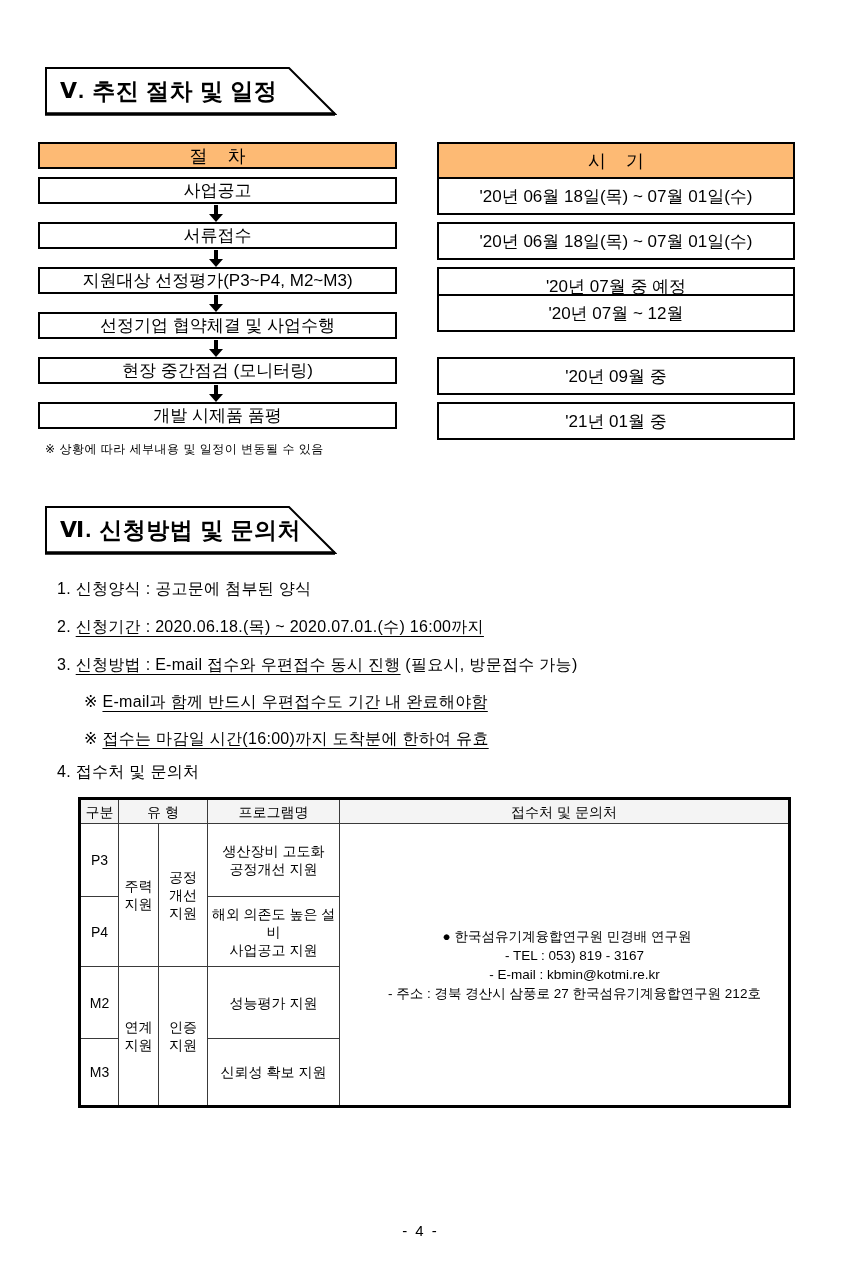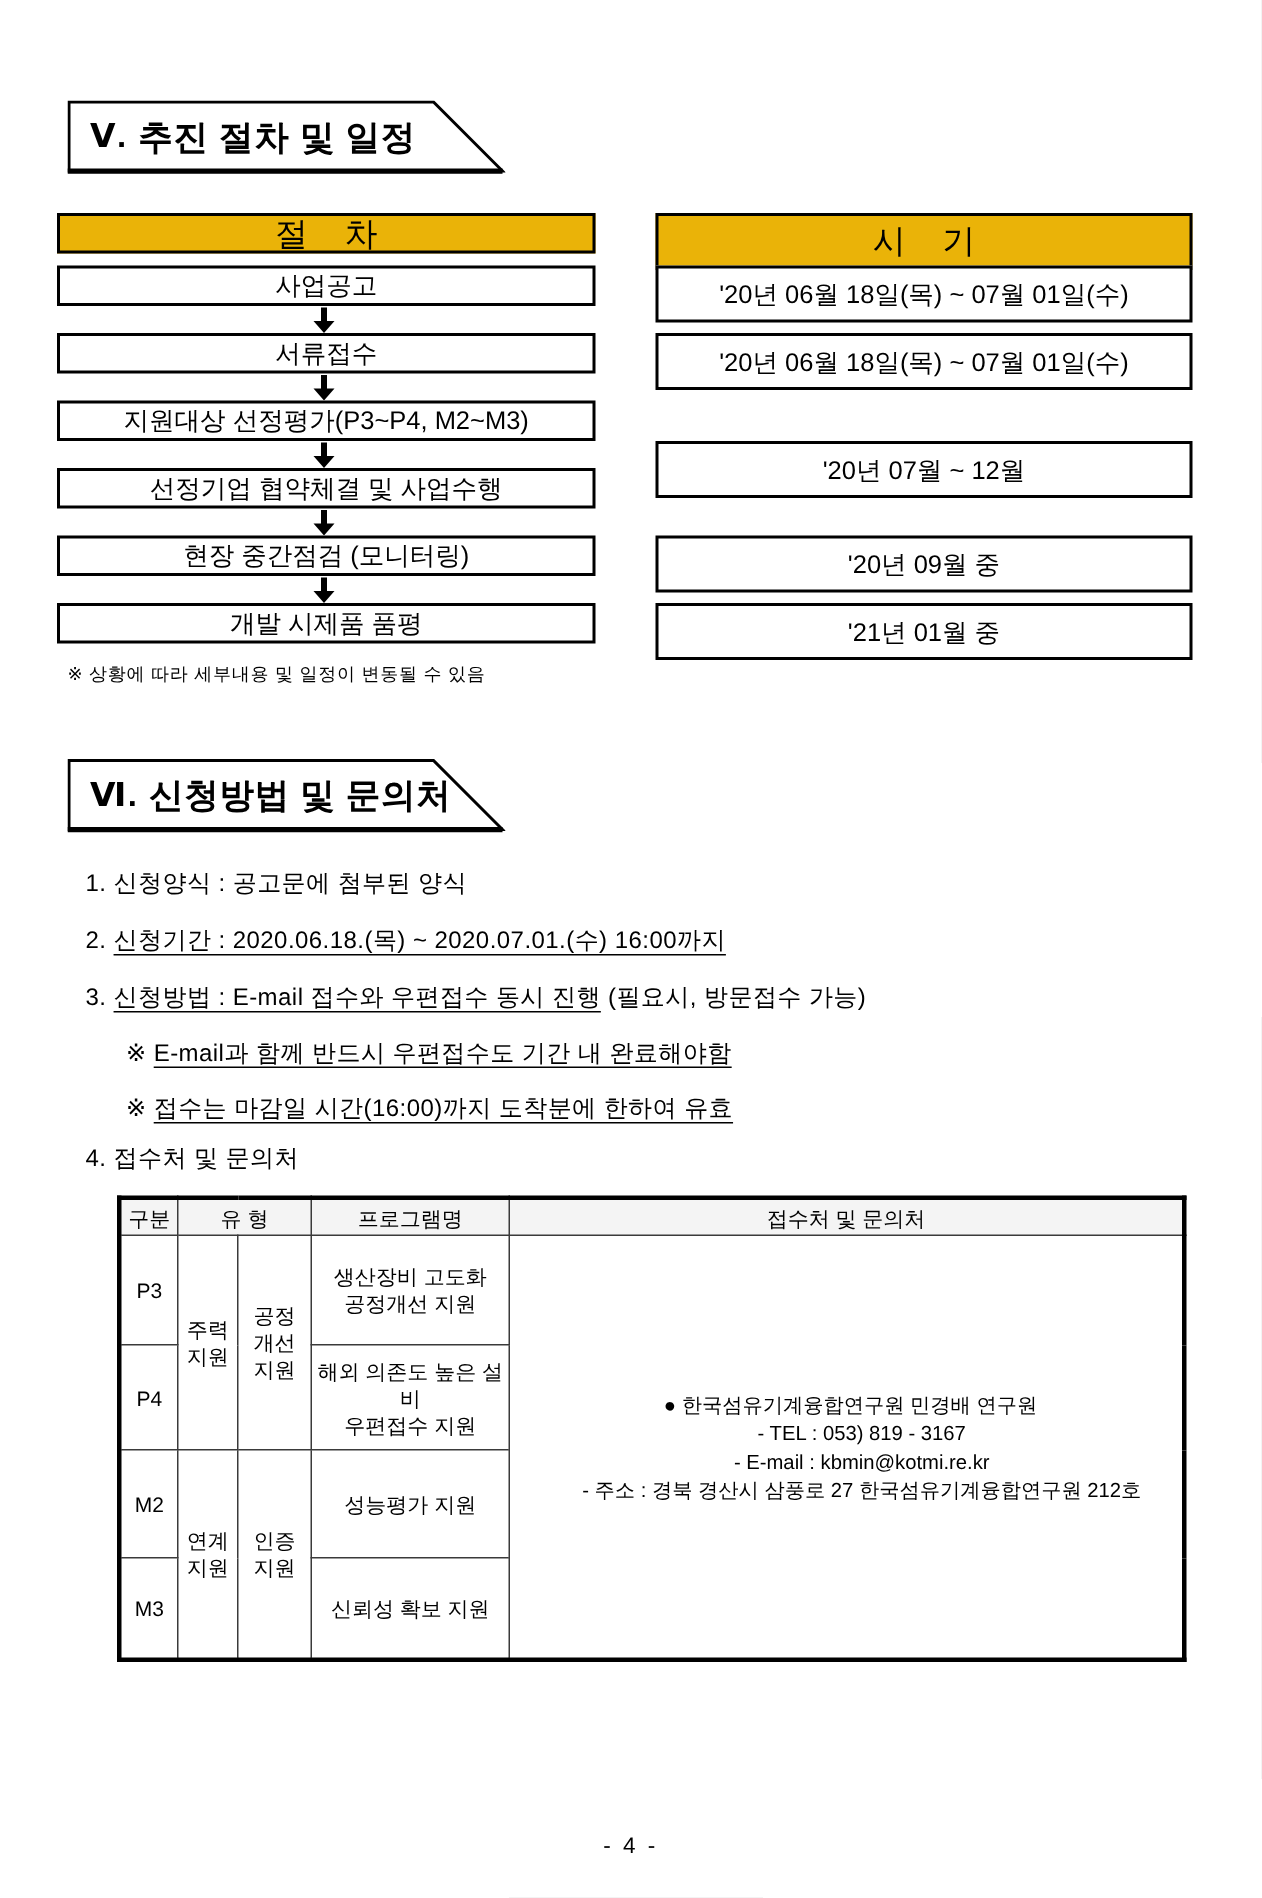--- a/index.html
+++ b/index.html
@@ -27,21 +27,21 @@
     position:absolute;
     border:2px solid #000;
     background:#fff;
     box-sizing:border-box;
     display:flex;align-items:center;justify-content:center;
     font-size:17px;
     white-space:pre;
   }
   .flow-left{left:38px;width:359px;height:27px;}
   .flow-right{left:437px;width:358px;height:38px;}
-  .flow-header{background:#eab308;font-size:22px;}
+  .flow-header{background:#fdba74;font-size:18px;}
   .flow-arrow{position:absolute;left:209px;width:14px;height:17px;}
   .flow-arrow::before{
     content:"";position:absolute;left:5px;top:0;width:4px;height:10px;background:#000;
   }
   .flow-arrow::after{
     content:"";position:absolute;left:0;top:9px;width:0;height:0;
     border-left:7px solid transparent;border-right:7px solid transparent;
     border-top:8px solid #000;
   }
   .flow-note{position:absolute;left:45px;font-size:12px;letter-spacing:0.5px;white-space:nowrap;}
@@ -93,20 +93,21 @@
 
   <div class="flow-box flow-left" style="top:177px;">사업공고</div>
   <div class="flow-box flow-right" style="top:177px;">'20년 06월 18일(목) ~ 07월 01일(수)</div>
   <div class="flow-arrow" style="top:205px;"></div>
 
   <div class="flow-box flow-left" style="top:222px;">서류접수</div>
   <div class="flow-box flow-right" style="top:222px;">'20년 06월 18일(목) ~ 07월 01일(수)</div>
   <div class="flow-arrow" style="top:250px;"></div>
 
   <div class="flow-box flow-left" style="top:267px;">지원대상 선정평가(P3~P4, M2~M3)</div>
+  <div class="flow-box flow-right" style="top:267px;">'20년 07월 중 예정</div>
   <div class="flow-arrow" style="top:295px;"></div>
 
   <div class="flow-box flow-left" style="top:312px;">선정기업 협약체결 및 사업수행</div>
   <div class="flow-box flow-right" style="top:294px;">'20년 07월 ~ 12월</div>
   <div class="flow-arrow" style="top:340px;"></div>
 
   <div class="flow-box flow-left" style="top:357px;">현장 중간점검 (모니터링)</div>
   <div class="flow-box flow-right" style="top:357px;">'20년 09월 중</div>
   <div class="flow-arrow" style="top:385px;"></div>
 
@@ -186,21 +187,21 @@
           <div>● 한국섬유기계융합연구원 민경배 연구원</div>
           <div class="indent">- TEL : 053) 819 - 3167</div>
           <div class="indent">- E-mail : kbmin@kotmi.re.kr</div>
           <div class="indent">- 주소 : 경북 경산시 삼풍로 27 한국섬유기계융합연구원 212호</div>
         </div>
       </td>
     </tr>
     <tr style="height:70px;">
       <td>P4</td>
       <td class="program-cell">해외 의존도 높은 설비
-우편접수 지원</td>
+사업공고 지원</td>
     </tr>
     <tr style="height:72px;">
       <td>M2</td>
       <td rowspan="2">연계
 지원</td>
       <td rowspan="2">인증
 지원</td>
       <td class="program-cell">성능평가 지원</td>
     </tr>
     <tr style="height:68px;">

